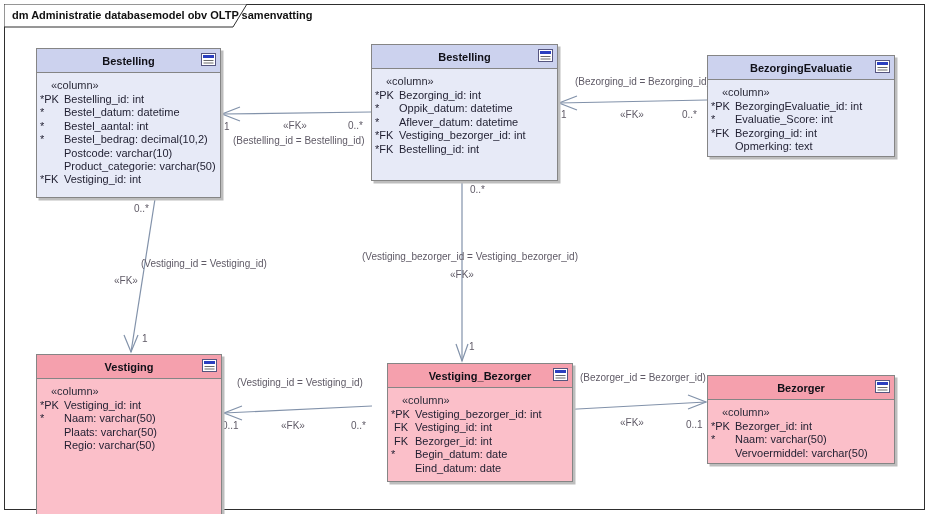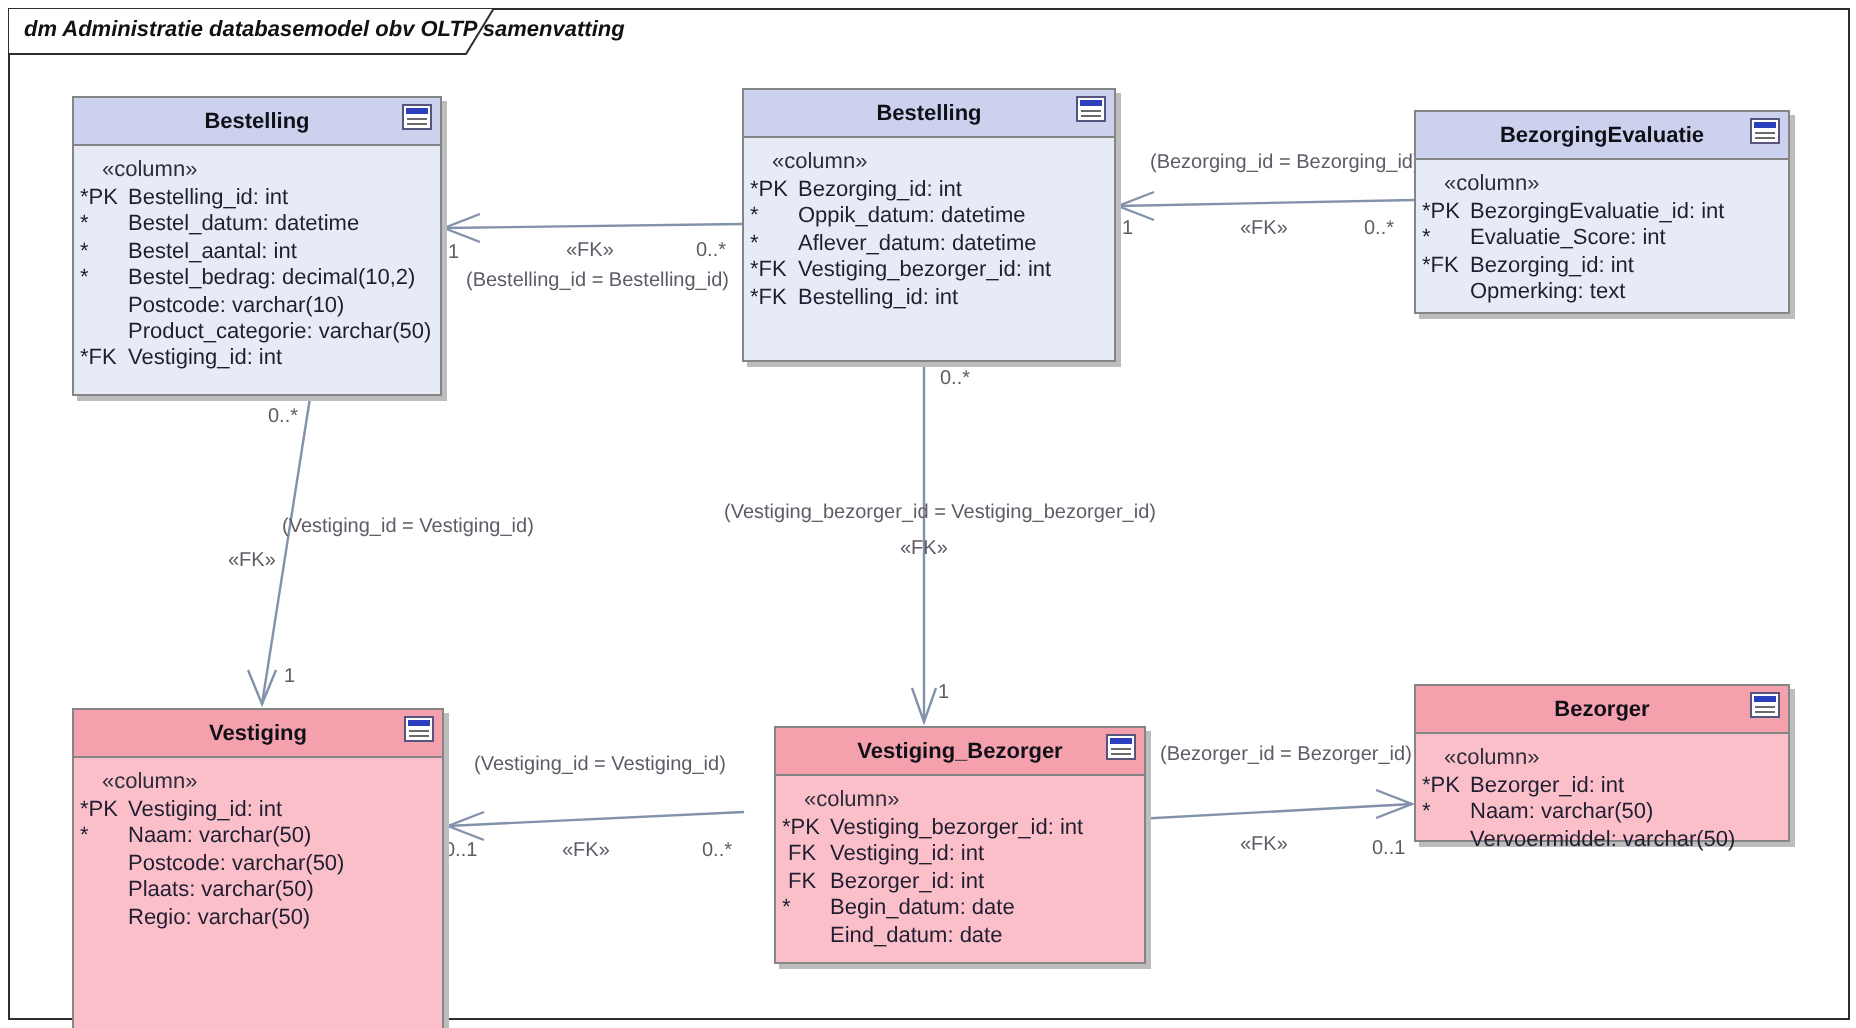--- a/index.html
+++ b/index.html
@@ -11,21 +11,20 @@
   }
   
   .frame{
     position:absolute;left:4px;top:4px;width:919px;height:504px;
     border:1px solid #2e2e2e;background:#fff;
   }
   .frame-tab-svg{position:absolute;left:4px;top:4px;}
   .frame-title{
     position:absolute;left:12px;top:9px;font-size:11px;font-weight:bold;color:#111;
     white-space:nowrap;
-    font-style:italic;
   }
   
   svg.wires{position:absolute;left:0;top:0;z-index:1;}
   .wire{stroke:var(--wire);stroke-width:1.2;fill:none;}
   .wire-label{
     position:absolute;z-index:2;font-size:10px;color:#5f5a66;white-space:nowrap;
   }
   
   .tbl{
     position:absolute;z-index:3;
@@ -47,21 +46,21 @@
   .stereo{font-size:11px;color:#2c2c3a;padding-left:11px;line-height:13px;margin-bottom:1px;}
   .attr-row{display:flex;line-height:13.4px;}
   .pfx{width:24px;flex:0 0 24px;font-size:11px;color:#1f1e30;white-space:pre;}
   .attr{font-size:11px;color:#1f1e30;white-space:nowrap;}
   
   #t-bestelling{left:36px;top:48px;width:185px;height:150px;}
   #t-bezorging{left:371px;top:44px;width:187px;height:137px;}
   #t-bezorgingevaluatie{left:707px;top:55px;width:188px;height:102px;}
   #t-vestiging{left:36px;top:354px;width:186px;height:164px;}
   #t-vestigingbezorger{left:372px;top:363px;width:186px;height:119px;margin-left:15px;}
-  #t-bezorger{left:707px;top:342px;width:188px;height:79px;}
+  #t-bezorger{left:707px;top:375px;width:188px;height:89px;}
 </style>
 </head>
 <body>
 
 <div class="frame"></div>
 
 <svg class="frame-tab-svg" width="260" height="26">
   <polygon points="0,0 243,0 229,23 0,23" fill="#ffffff" stroke="#2e2e2e" stroke-width="1"></polygon>
 </svg>
 <div class="frame-title">dm Administratie databasemodel obv OLTP samenvatting</div>
@@ -268,24 +267,20 @@
         <div class="attr-row">
           <span class="pfx">*PK</span>
           <span class="attr">Vestiging_id: int</span>
         </div>
         <div class="attr-row">
           <span class="pfx">*</span>
           <span class="attr">Naam: varchar(50)</span>
         </div>
         <div class="attr-row">
           <span class="pfx"></span>
-          <span class="attr">Postcode: varchar(50)</span>
-        </div>
-        <div class="attr-row">
-          <span class="pfx"></span>
           <span class="attr">Plaats: varchar(50)</span>
         </div>
         <div class="attr-row">
           <span class="pfx"></span>
           <span class="attr">Regio: varchar(50)</span>
         </div>
       </div>
   </div>
 </div>
 

